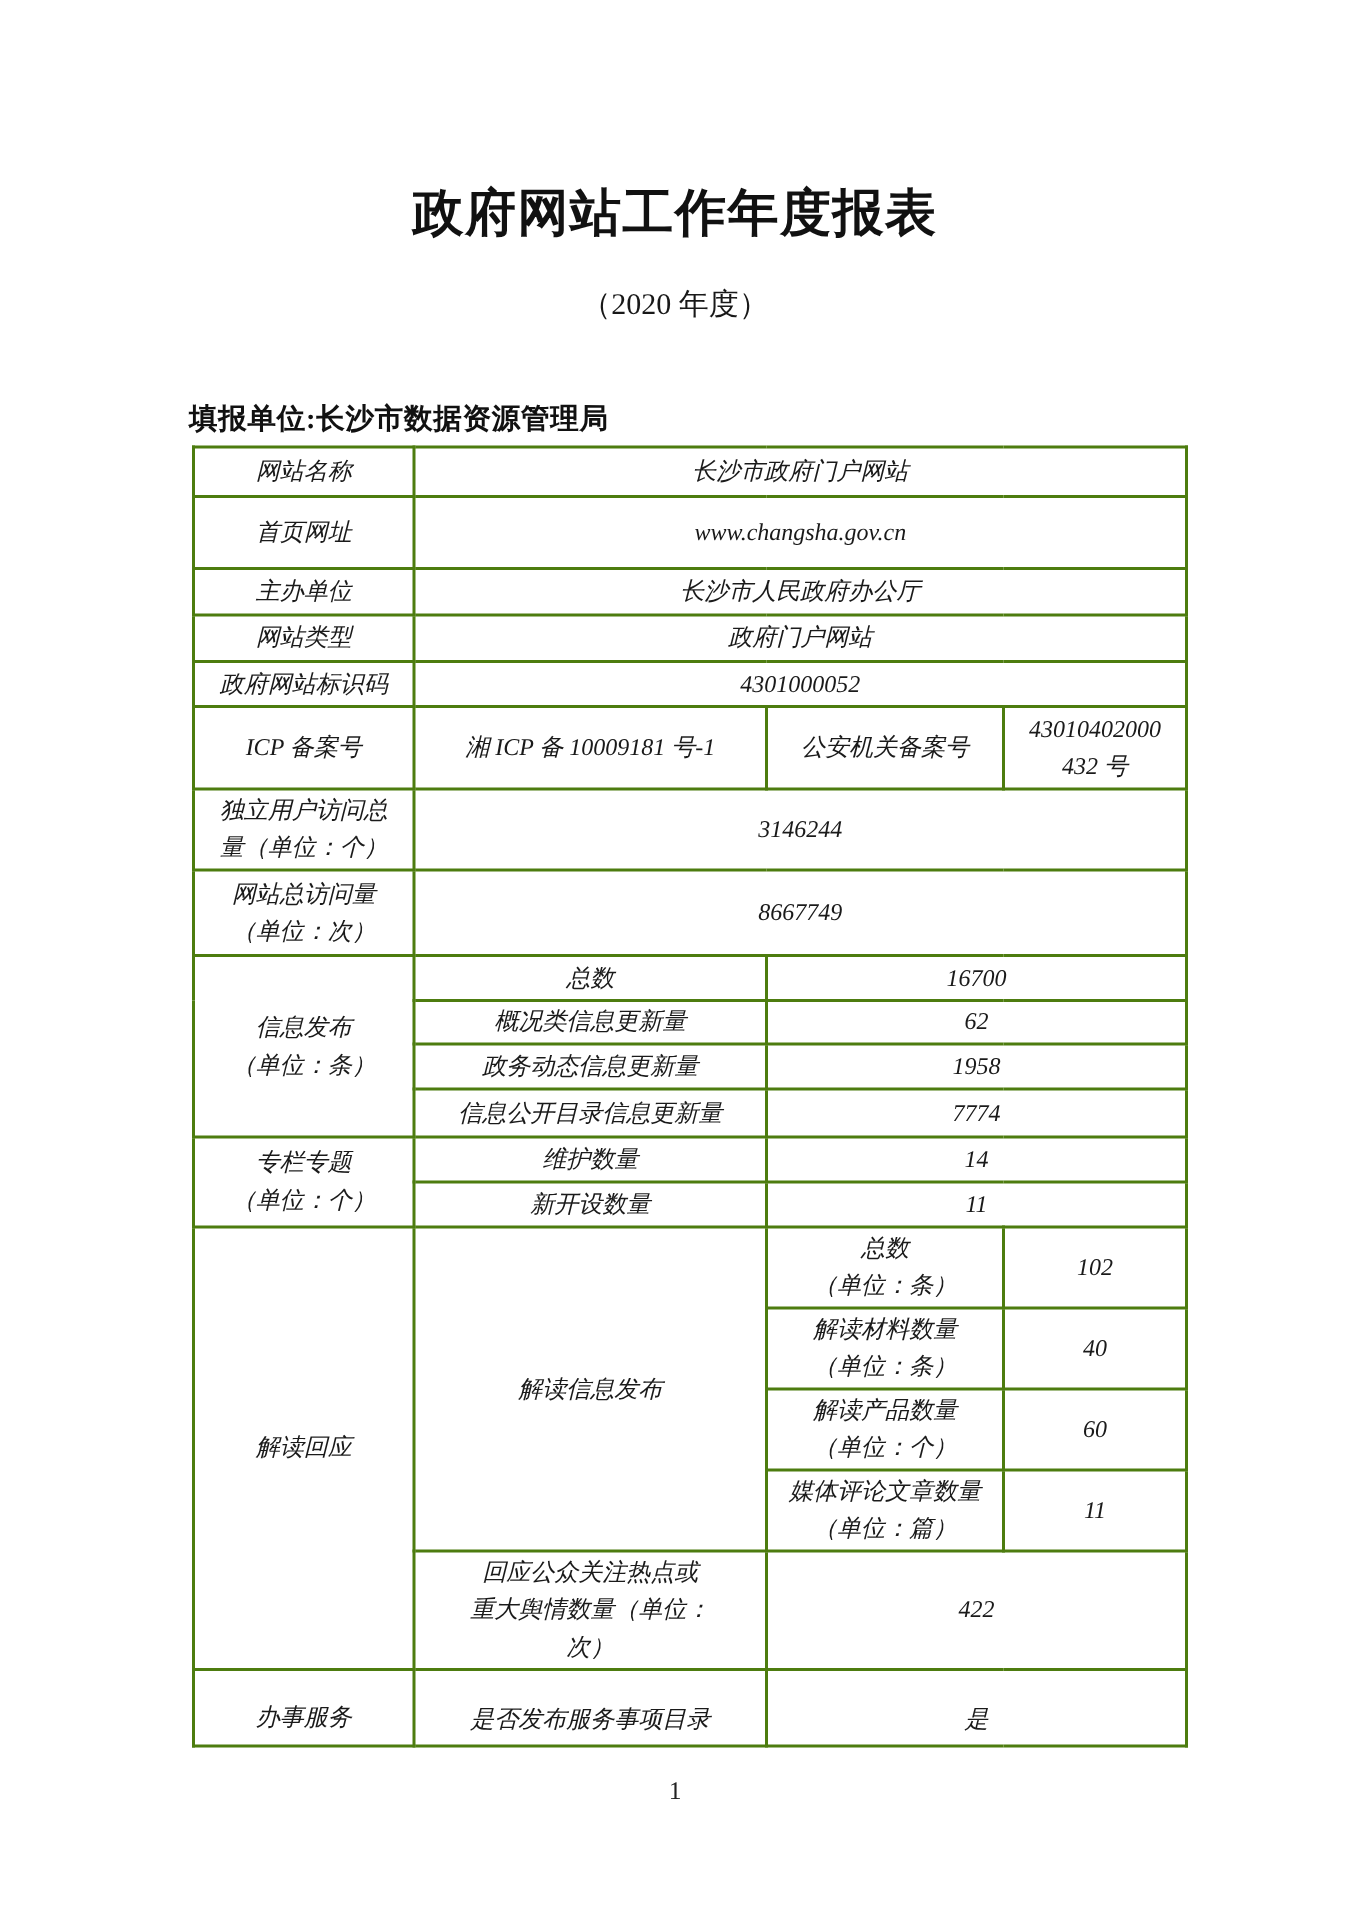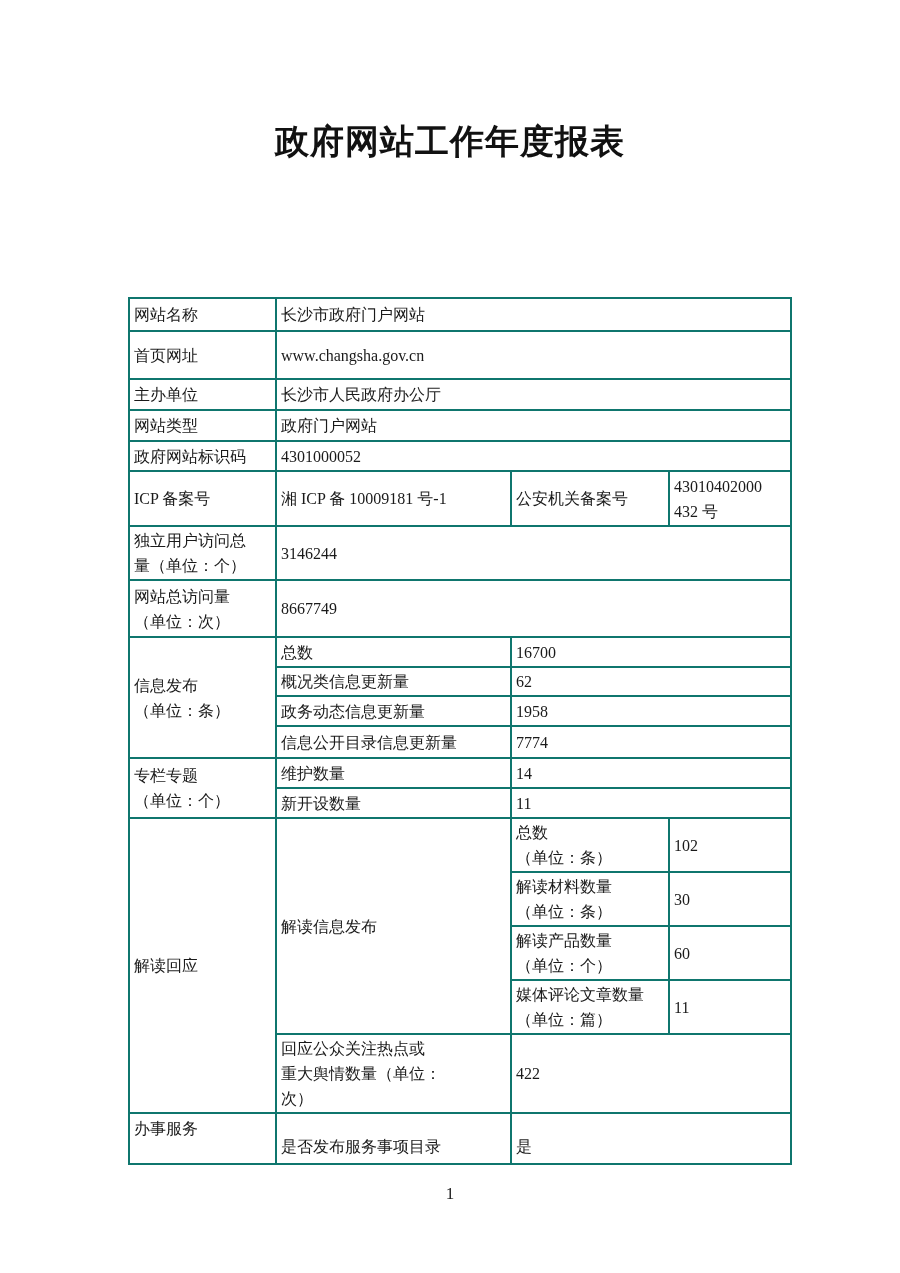--- a/index.html
+++ b/index.html
@@ -49,31 +49,33 @@
   }
   table.report {
     position: absolute;
     top: 297px;
     left: 128px;
     width: 662px;
     border-collapse: collapse;
     table-layout: fixed;
   }
   table.report td {
-    border: 2px solid #0f766e;
+    border: 2px solid #4d7c0f;
+    text-align: center;
     vertical-align: middle;
     font-size: 16px;
     line-height: 25px;
     white-space: pre-line;
     padding: 1px 4px;
     overflow: hidden;
+    font-style: italic;
   }
   tr.svc-row td.svc-lbl {
     vertical-align: bottom;
-    padding-bottom: 22px;
+    padding-bottom: 5px;
   }
   tr.svc-row td.svc-item,
   tr.svc-row td.svc-val {
     vertical-align: top;
     padding-top: 20px;
   }
   .page-number {
     position: absolute;
     top: 1184px;
     left: 0;
@@ -82,20 +84,22 @@
     font-size: 17px;
     color: #222222;
   }
 </style>
 </head>
 <body>
 
 <div class="page">
 
   <h1 class="doc-title">政府网站工作年度报表</h1>
+  <div class="doc-subtitle">（2020 年度）</div>
+  <div class="reporting-unit">填报单位:长沙市数据资源管理局</div>
 
   <table class="report">
     <colgroup>
       <col style="width:147px">
       <col style="width:235px">
       <col style="width:158px">
       <col style="width:122px">
     </colgroup>
     <tbody>
       <tr style="height:33px">
@@ -169,21 +173,21 @@
       <tr style="height:53px">
         <td rowspan="5">解读回应</td>
         <td rowspan="4">解读信息发布</td>
         <td>总数
 （单位：条）</td>
         <td>102</td>
       </tr>
       <tr style="height:53px">
         <td>解读材料数量
 （单位：条）</td>
-        <td>30</td>
+        <td>40</td>
       </tr>
       <tr style="height:52px">
         <td>解读产品数量
 （单位：个）</td>
         <td>60</td>
       </tr>
       <tr style="height:52px">
         <td>媒体评论文章数量
 （单位：篇）</td>
         <td>11</td>

